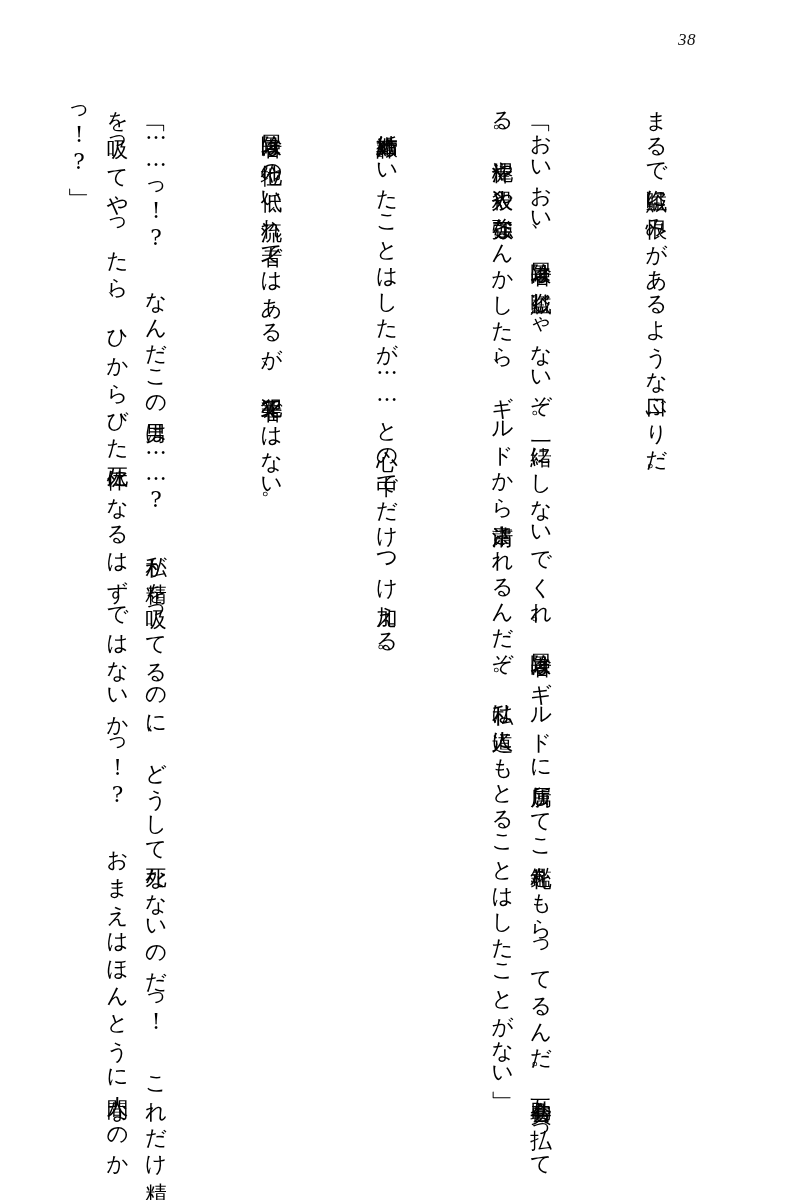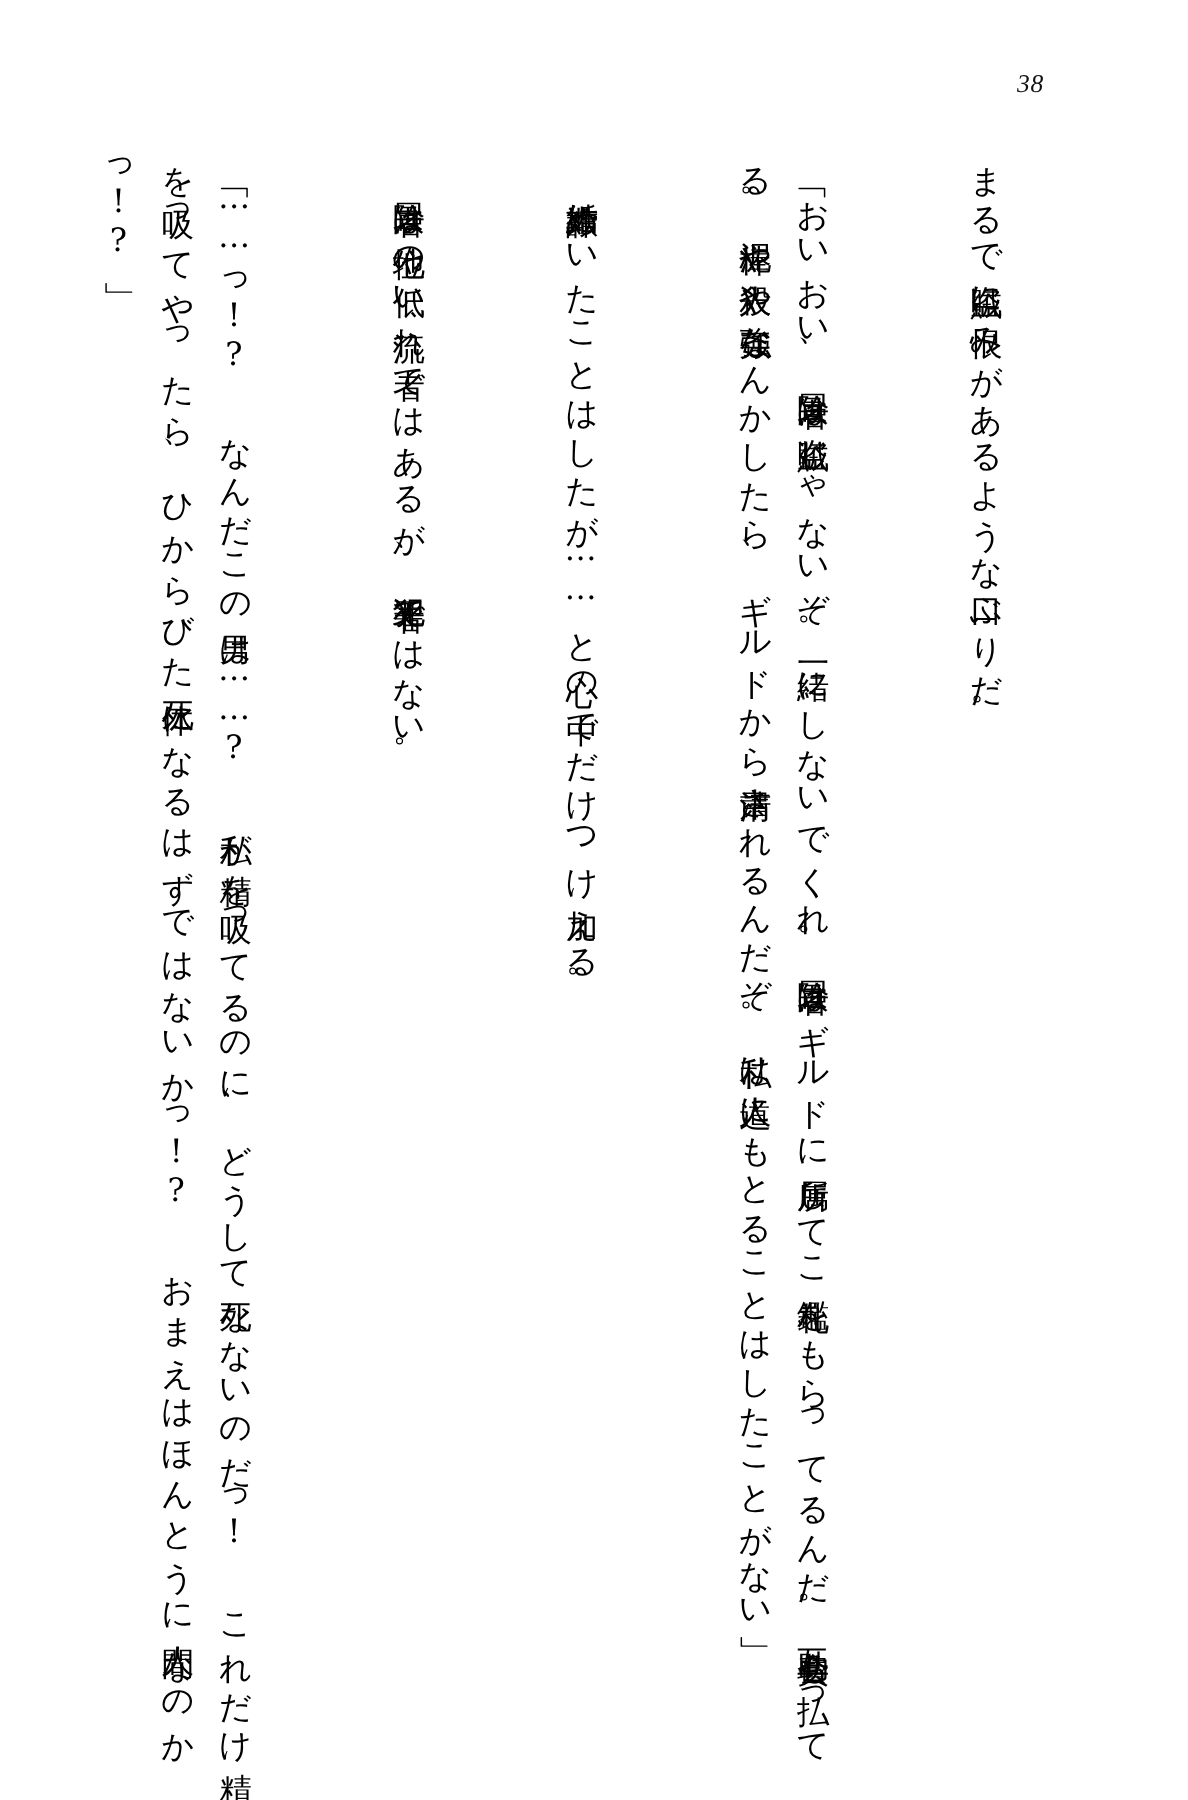--- a/index.html
+++ b/index.html
@@ -23,21 +23,20 @@
   }
   .page-number {
     position: absolute;
     top: 30px;
     right: 96px;
     font-size: 17px;
     font-family: "Liberation Serif", "DejaVu Serif", serif;
     font-style: italic;
     letter-spacing: 0.5px;
     color: #111111;
-    margin-top: 16px;
   }
   .text-block {
     position: absolute;
     top: 96px;
     left: 40px;
     right: 40px;
     height: 1070px;
     writing-mode: vertical-rl;
     text-orientation: upright;
     direction: ltr;

